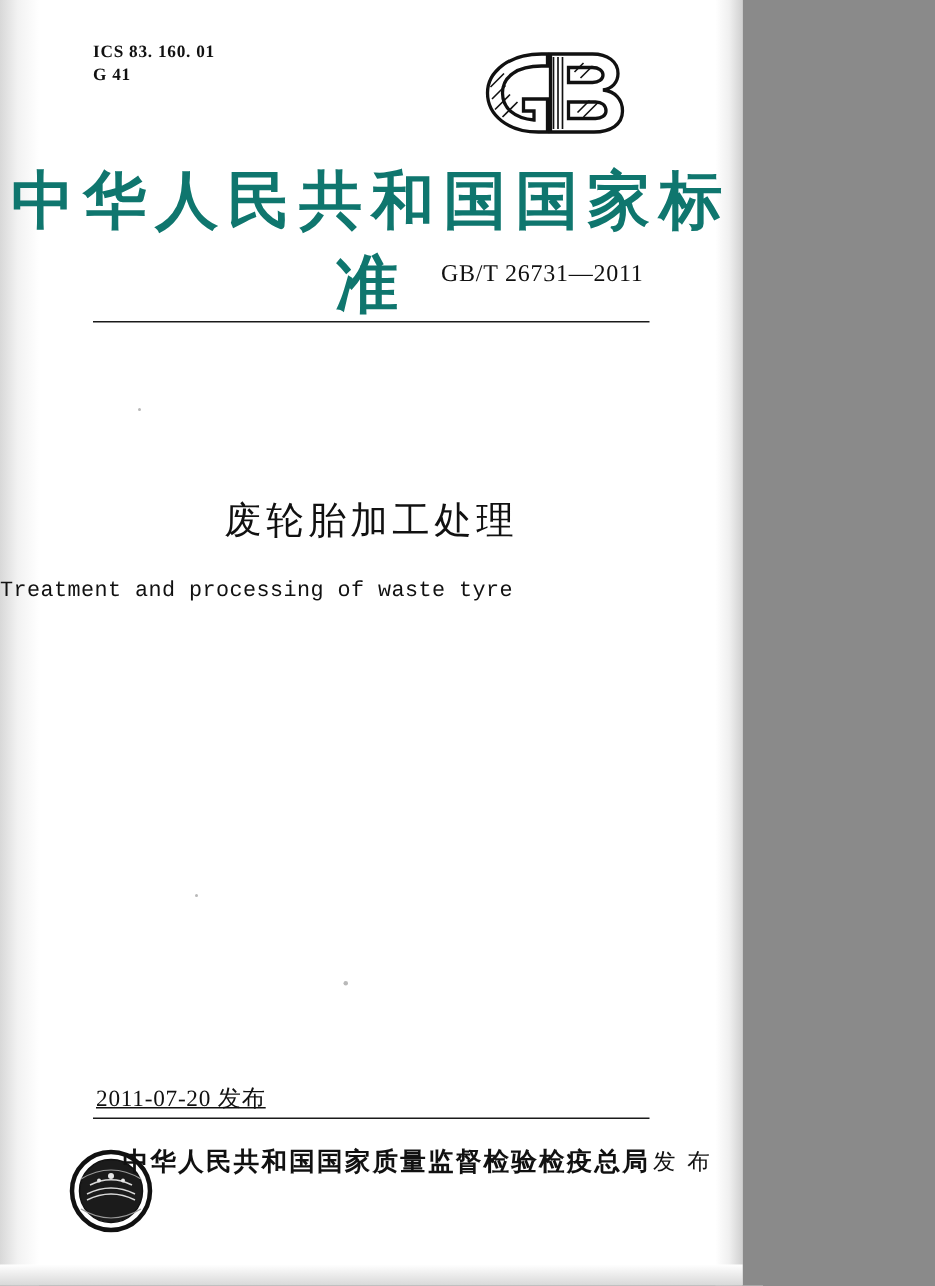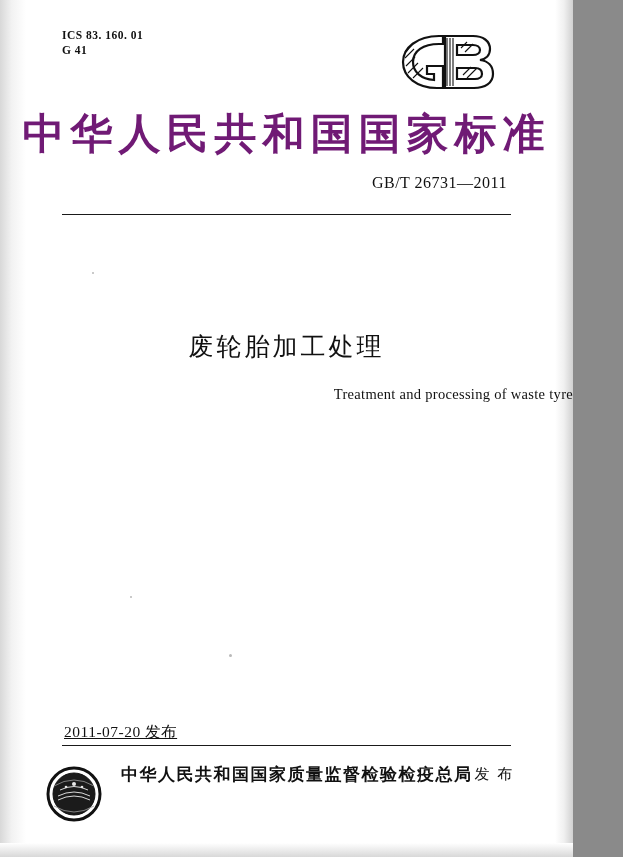--- a/index.html
+++ b/index.html
@@ -2,21 +2,21 @@
 <html><head>
 <meta charset="utf-8">
 <style>
   html, body {
     margin: 0;
     padding: 0;
     background: #8a8a8a;
   }
   .page {
     position: relative;
-    width: 573px;
+    width: 495px;
     height: 857px;
     background: #ffffff;
     overflow: hidden;
     font-family: "Liberation Serif", serif;
     color: #111;
     box-sizing: border-box;
   }
   
   .scan-edge-left {
     position: absolute;
@@ -62,21 +62,21 @@
   .main-title {
     position: absolute;
     left: 0;
     right: 0;
     top: 106px;
     text-align: center;
     font-family: "Liberation Serif", serif;
     font-size: 42px;
     font-weight: bold;
     letter-spacing: 6px;
-    color: #701a75;
+    color: #0f766e;
   }
 
   .std-number {
     position: absolute;
     right: 66px;
     top: 174px;
     font-family: "Liberation Serif", serif;
     font-size: 16px;
     letter-spacing: 0.5px;
   }
@@ -97,22 +97,22 @@
     font-family: "Liberation Serif", serif;
     font-size: 25px;
     font-weight: normal;
     letter-spacing: 3px;
   }
 
   .doc-title-en {
     position: absolute;
     left: 0; right: 0;
     top: 386px;
-    text-align: right;
-    font-family: Liberation Serif, serif;
+    text-align: left;
+    font-family: Liberation Mono, monospace;
     font-size: 14.5px;
     letter-spacing: 0.3px;
   }
 
   .rule-bottom {
     position: absolute;
     left: 62px;
     right: 62px;
     top: 745px;
     border-top: 1.6px solid #1a1a1a;

